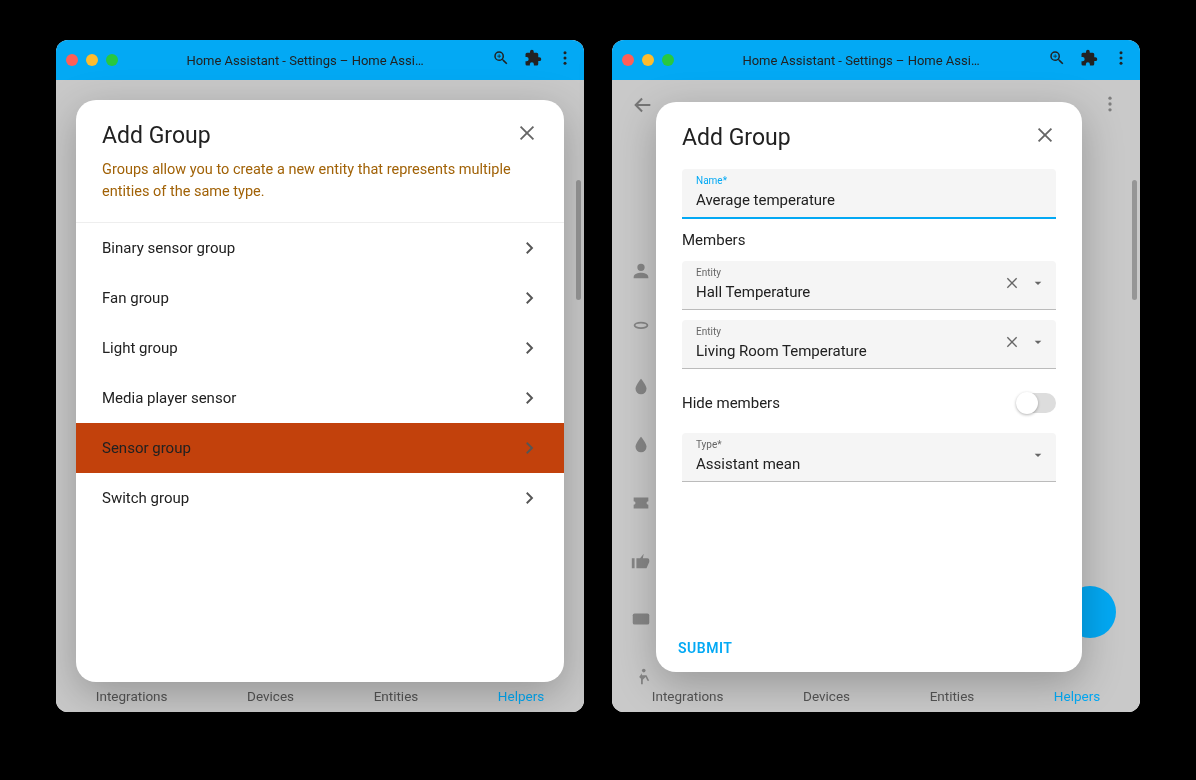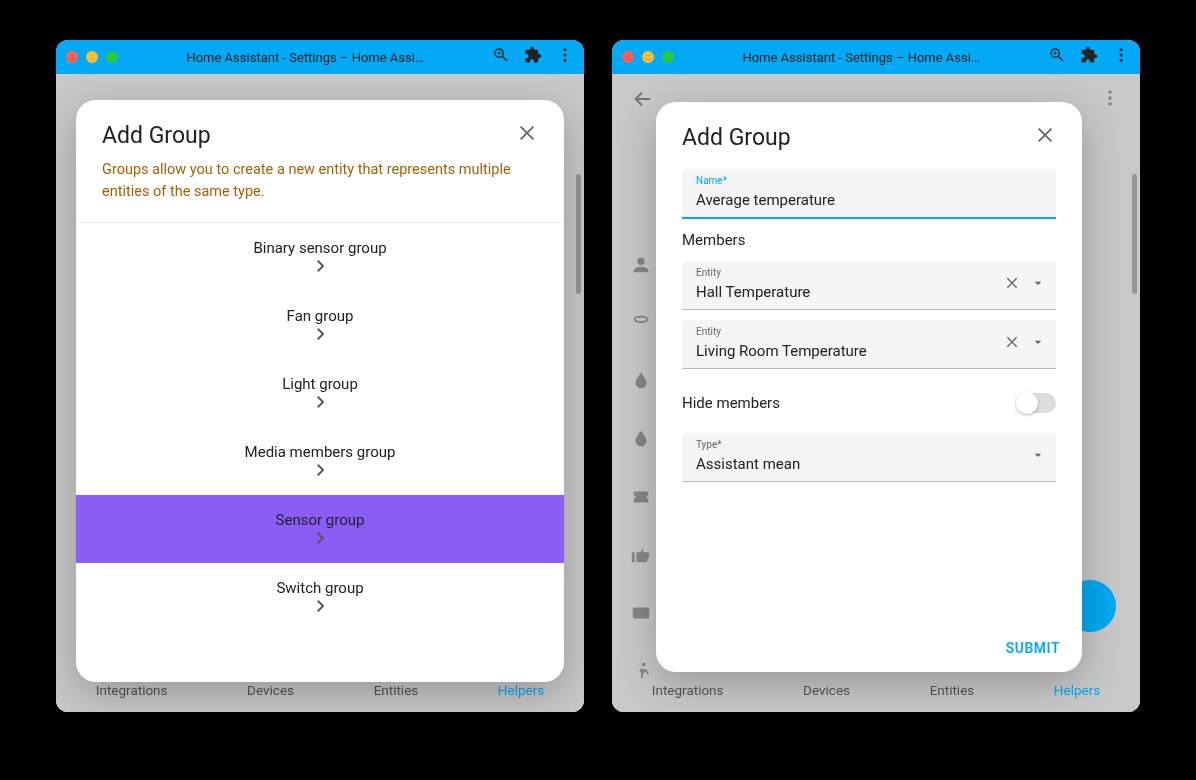--- a/index.html
+++ b/index.html
@@ -15,21 +15,21 @@
     position: absolute;
     background: #fff;
     border-radius: 12px;
     overflow: hidden;
     box-shadow: 0 8px 30px rgba(0,0,0,0.4);
   }
   .window-left { left: 56px; top: 40px; width: 528px; height: 672px; }
   .window-right { left: 612px; top: 40px; width: 528px; height: 672px; }
 
   .titlebar {
-    height: 34px;
+    height: 40px;
     background: #03a9f4;
     display: flex;
     align-items: center;
     padding: 0 10px;
     position: relative;
   }
   .traffic-lights { display: flex; gap: 8px; }
   .light { width: 12px; height: 12px; border-radius: 50%; }
   .light.red { background: #ff5f57; }
   .light.yellow { background: #febc2e; }
@@ -115,23 +115,22 @@
 
   .option-list { flex:1; overflow-y:auto; }
   .option-item {
     display: flex;
     align-items: center;
     justify-content: space-between;
     padding: 16px 26px;
     font-size: 15px;
     color: #212121;
     cursor: pointer;
-    flex-direction: column;
-  }
-  .option-item:hover, .option-item.hover { background: #8b5cf6; }
+  }
+  .option-item:hover, .option-item.hover { background: #c2410c; }
   .option-item svg { width: 18px; height: 18px; color: #555; }
 
   
   .form-body {
     flex: 1;
     overflow-y: auto;
     padding: 8px 26px 0 26px;
   }
   .field {
     position: relative;
@@ -185,21 +184,21 @@
   .toggle .knob {
     position: absolute;
     width: 22px; height: 22px;
     background: #fff;
     border-radius: 50%;
     top: -1px; left: -2px;
     box-shadow: 0 1px 3px rgba(0,0,0,0.3);
   }
   .dialog-footer {
     display: flex;
-    justify-content: flex-end;
+    justify-content: flex-start;
     padding: 16px 22px;
   }
   .submit-btn {
     font-size: 14px;
     font-weight: 600;
     letter-spacing: 0.5px;
     color: #03a9f4;
     text-transform: uppercase;
     cursor: pointer;
   }
@@ -278,21 +277,21 @@
           <polyline points="9 5 16 12 9 19"></polyline>
         </svg>
     </div>
     <div class="option-item">
       <span>Light group</span>
       <svg viewBox="0 0 24 24" fill="none" stroke="currentColor" stroke-width="2.5">
           <polyline points="9 5 16 12 9 19"></polyline>
         </svg>
     </div>
     <div class="option-item">
-      <span>Media members group</span>
+      <span>Media player sensor</span>
       <svg viewBox="0 0 24 24" fill="none" stroke="currentColor" stroke-width="2.5">
           <polyline points="9 5 16 12 9 19"></polyline>
         </svg>
     </div>
     <div class="option-item hover">
       <span>Sensor group</span>
       <svg viewBox="0 0 24 24" fill="none" stroke="currentColor" stroke-width="2.5">
           <polyline points="9 5 16 12 9 19"></polyline>
         </svg>
     </div>

